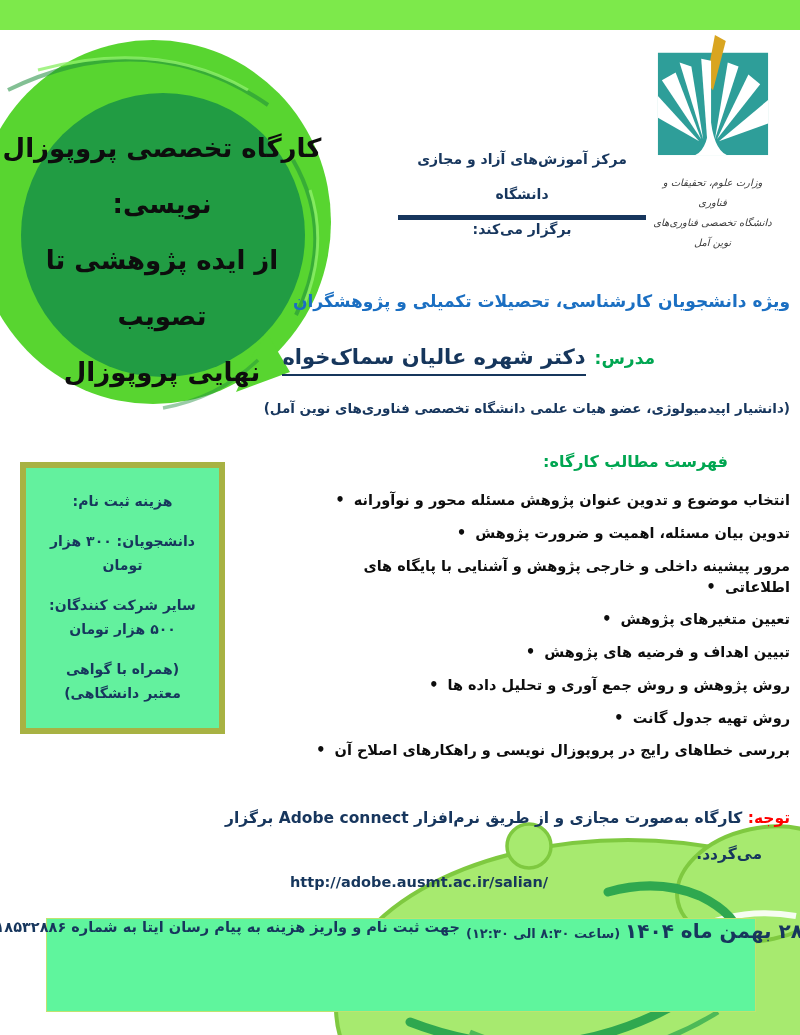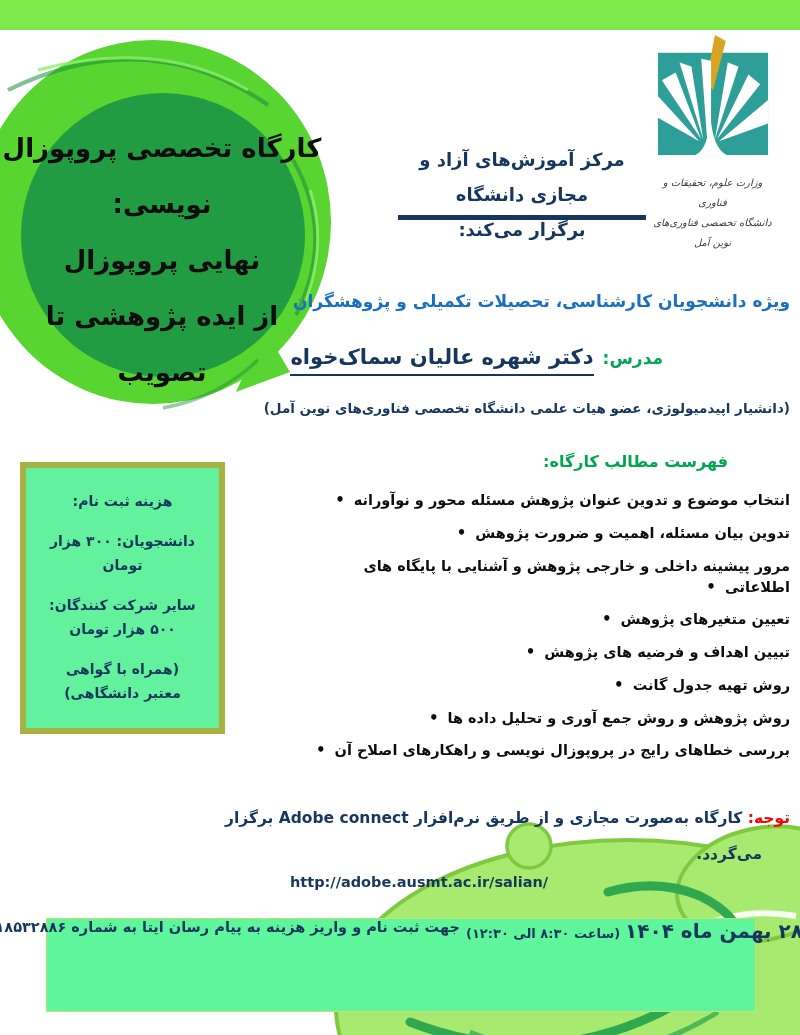--- a/index.html
+++ b/index.html
@@ -30,34 +30,34 @@
   .logo-wrap{position:absolute;left:650px;top:33px;width:125px;z-index:2;text-align:center;}
   .logo-svg{width:118px;height:130px;}
   .logo-caption{
     direction:rtl;margin-top:6px;
     font-size:10px;line-height:20px;color:#3c3c3c;font-style:italic;
   }
   
   .organizer{
     position:absolute;left:393px;top:142px;width:258px;z-index:2;
     direction:rtl;text-align:center;
-    color:#17365D;font-weight:bold;font-size:18px;line-height:35px;
+    color:#17365D;font-weight:bold;font-size:14px;line-height:35px;
   }
   .rule{
     position:absolute;left:398px;top:215px;width:248px;height:5px;
     background:#17365D;z-index:2;
   }
   
   .audience{
     position:absolute;right:10px;top:291px;width:465px;z-index:3;
     direction:rtl;text-align:center;white-space:nowrap;
     color:#1B6FC2;font-weight:bold;font-size:17px;
   }
   .instructor{
-    position:absolute;right:137px;top:345px;z-index:3;
+    position:absolute;right:145px;top:345px;z-index:3;
     direction:rtl;white-space:nowrap;
   }
   .instructor .label{color:#00A651;font-weight:bold;font-size:17px;}
   .instructor .name{
     color:#16365C;font-weight:bold;font-size:21px;
     border-bottom:2.5px solid #16365C;padding-bottom:5px;margin-right:4px;
   }
   .affiliation{
     position:absolute;right:10px;top:400px;width:480px;z-index:3;
     direction:rtl;text-align:center;white-space:nowrap;
@@ -127,22 +127,22 @@
     <path d="M 100,40 Q 220,8 310,60" stroke="#8FF06A" stroke-width="3" fill="none" opacity="0.8"></path>
     <path d="M 355,130 Q 398,205 358,285" stroke="#1E8C3C" stroke-width="4" fill="none" opacity="0.55"></path>
     <path d="M 372,160 q 18,55 -6,115" stroke="#8FF06A" stroke-width="3" fill="none" opacity="0.8"></path>
     <path d="M 320,330 q -40,38 -95,48" stroke="#1E8C3C" stroke-width="3.5" fill="none" opacity="0.45"></path>
     <circle cx="225" cy="205" r="142" fill="#219C43"></circle>
   </svg>
 
   <div class="title-block">
     <div>کارگاه تخصصی پروپوزال</div>
     <div>نویسی:</div>
+    <div>از ایده پژوهشی تا تصویب</div>
     <div>نهایی پروپوزال</div>
-    <div>از ایده پژوهشی تا تصویب</div>
   </div>
 
   <div class="logo-wrap">
     <svg class="logo-svg" viewBox="0 0 120 132" aria-hidden="true">
       <rect x="4" y="20" width="112" height="104" fill="#2E9E99"></rect>
       <polygon points="62,2 73,8 60,58 53,50" fill="#D9A520"></polygon>
       <polygon points="54,108 48,26 58,28 58,108" fill="#ffffff"></polygon>
       <polygon points="50,108 26,30 38,34" fill="#ffffff"></polygon>
       <polygon points="48,108 8,48 22,40" fill="#ffffff"></polygon>
       <polygon points="46,110 4,86 4,64" fill="#ffffff"></polygon>
@@ -171,22 +171,22 @@
   </div>
   <div class="affiliation">(دانشیار اپیدمیولوژی، عضو هیات علمی دانشگاه تخصصی فناوری‌های نوین آمل)</div>
 
   <div class="contents-heading">فهرست مطالب کارگاه:</div>
   <ul class="contents-list">
     <li>انتخاب موضوع و تدوین عنوان پژوهش مسئله محور و نوآورانه</li>
     <li>تدوین بیان مسئله، اهمیت و ضرورت پژوهش</li>
     <li>مرور پیشینه داخلی و خارجی پژوهش و آشنایی با پایگاه های اطلاعاتی</li>
     <li>تعیین متغیرهای پژوهش</li>
     <li>تبیین اهداف و فرضیه های پژوهش</li>
+    <li>روش پژوهش و روش جمع آوری و تحلیل داده ها</li>
     <li>روش تهیه جدول گانت</li>
-    <li>روش پژوهش و روش جمع آوری و تحلیل داده ها</li>
     <li>بررسی خطاهای رایج در پروپوزال نویسی و راهکارهای اصلاح آن</li>
   </ul>
 
   <div class="note">
     <div class="line1">
       <span class="note-label">توجه:</span>
       <span>کارگاه به‌صورت مجازی و از طریق نرم‌افزار</span>
       <span class="software">Adobe connect</span>
       <span>برگزار</span>
     </div>

